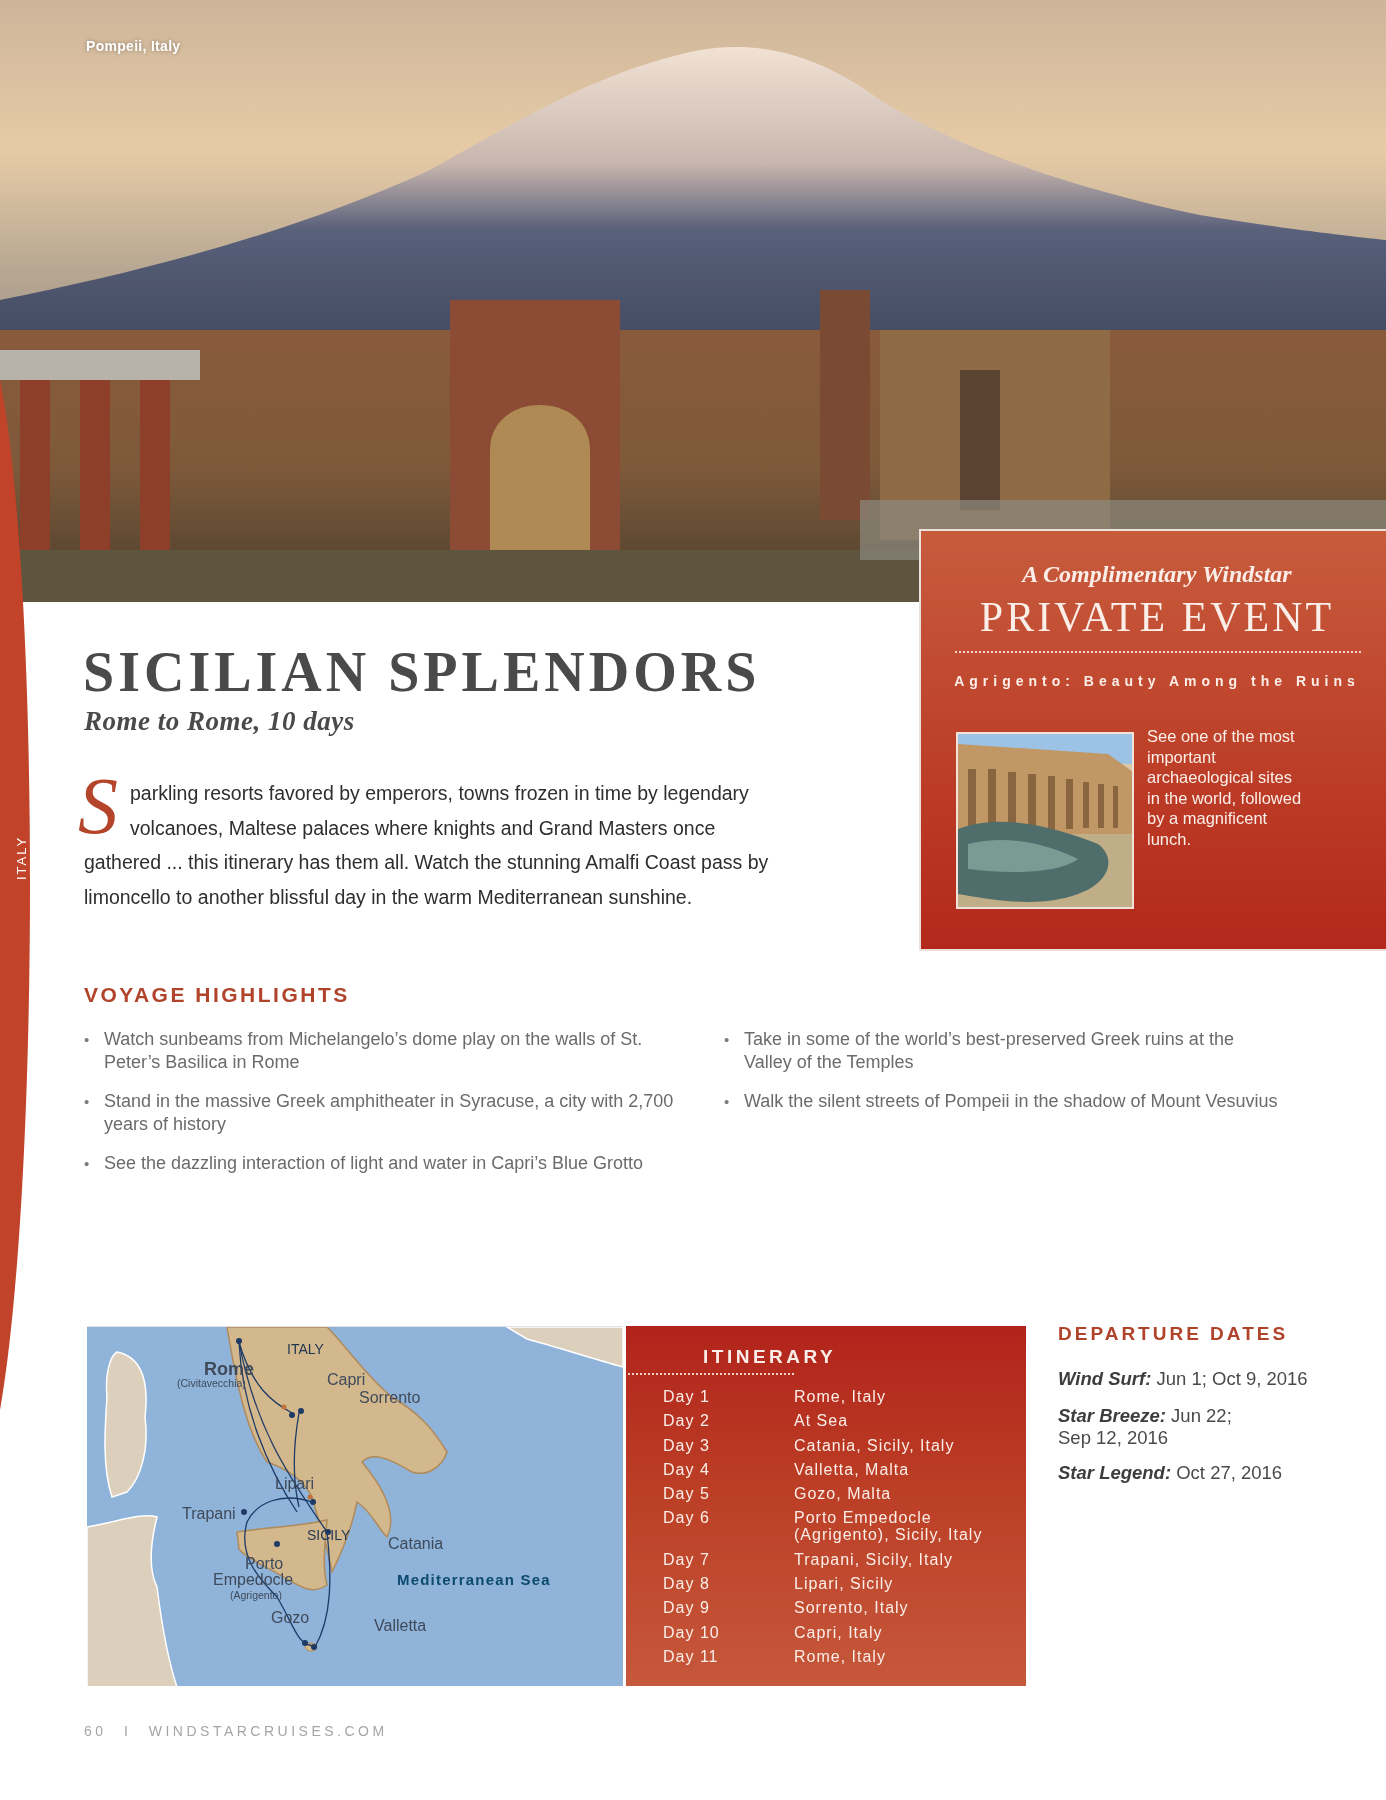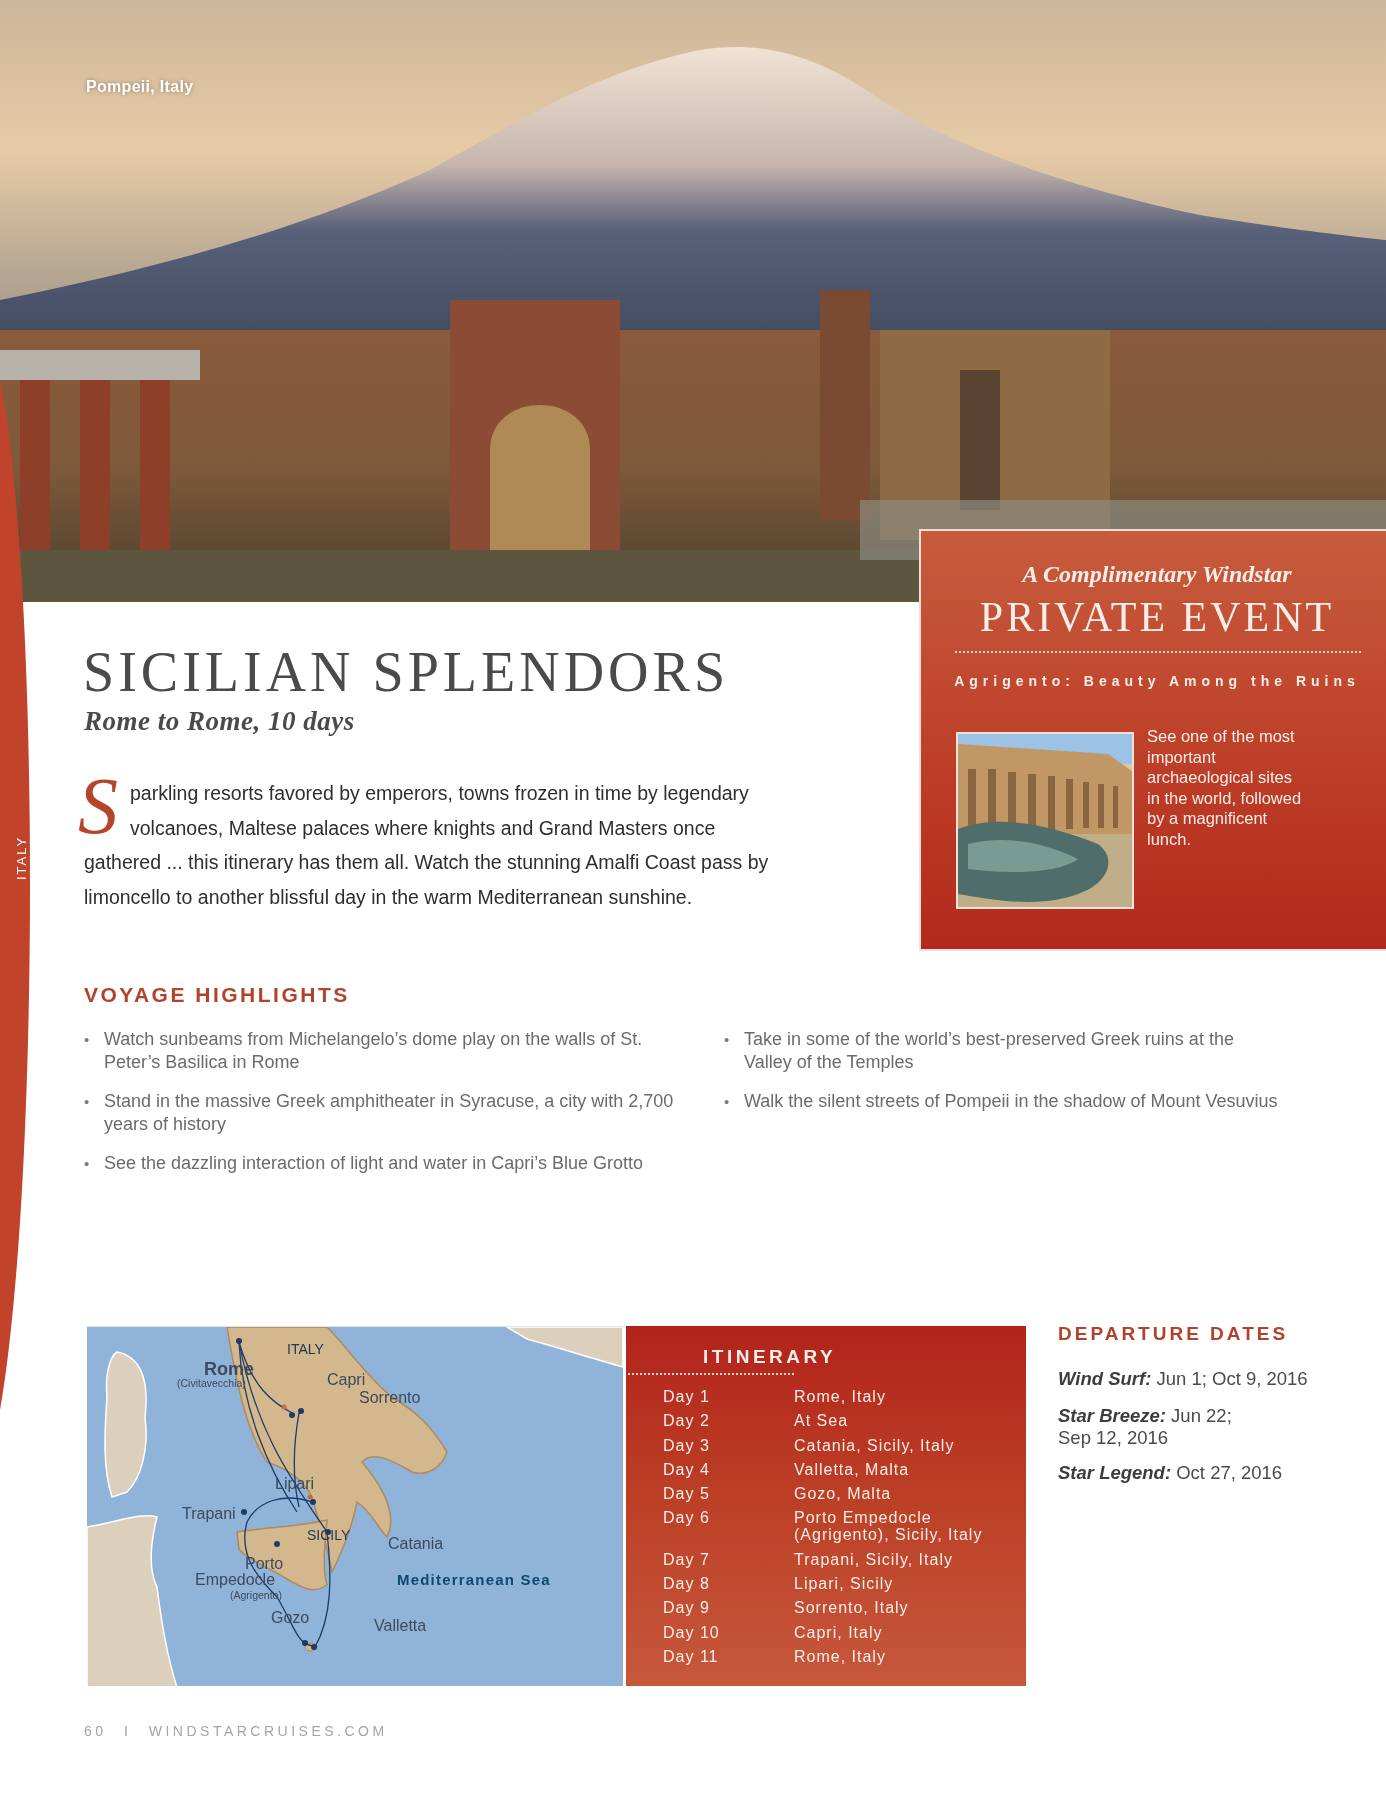--- a/index.html
+++ b/index.html
@@ -2,28 +2,28 @@
 <html><head>
 <meta charset="utf-8">
 <style>
   * { box-sizing: border-box; margin: 0; padding: 0; }
   html, body { width: 1386px; height: 1800px; background: #ffffff; overflow: hidden; }
   body { position: relative; font-family: "Liberation Sans", sans-serif; color: #3d3d3d; }
 
   
   .hero { position: absolute; left: 0; top: 0; width: 1386px; height: 602px; overflow: hidden; }
   .hero svg { display: block; }
-  .hero-caption { position: absolute; left: 86px; top: 38px; font-size: 16px; font-weight: bold; color: #ffffff; text-shadow: 0 0 4px rgba(0,0,0,0.35); letter-spacing: 0.3px; margin-top: 40px; }
+  .hero-caption { position: absolute; left: 86px; top: 38px; font-size: 14px; font-weight: bold; color: #ffffff; text-shadow: 0 0 4px rgba(0,0,0,0.35); letter-spacing: 0.3px; }
 
   
   .crescent { position: absolute; left: 0; top: 380px; width: 60px; height: 1030px; }
   .side-tab { position: absolute; left: 14px; top: 880px; transform: rotate(-90deg); transform-origin: left top; color: #ffffff; font-size: 13px; letter-spacing: 2px; }
 
   
-  .title { position: absolute; left: 83px; top: 640px; font-family: "Liberation Serif", serif; font-size: 56px; letter-spacing: 4px; color: #4a4a4a; font-weight: normal; }
+  .title { position: absolute; left: 83px; top: 640px; font-family: "Liberation Serif", serif; font-size: 56px; letter-spacing: 4px; color: #4a4a4a; font-weight: bold; }
   .subtitle { position: absolute; left: 84px; top: 706px; font-family: "Liberation Serif", serif; font-style: italic; font-weight: bold; font-size: 27px; color: #4a4a4a; letter-spacing: 0.5px; }
 
   .intro { position: absolute; left: 84px; top: 776px; width: 800px; font-size: 19.5px; line-height: 34.6px; color: #2e2e2e; }
   .intro .l1, .intro .l2 { padding-left: 46px; }
   .dropcap { position: absolute; left: -6px; top: -10px; font-family: "Liberation Serif", serif; font-style: italic; font-size: 80px; color: #b5452a; line-height: 80px; }
 
   
   .hl-head { position: absolute; left: 84px; top: 983px; font-size: 21px; font-weight: bold; letter-spacing: 2.5px; color: #b0432a; }
   .hl-col { position: absolute; top: 1028px; list-style: none; font-size: 18px; line-height: 23px; color: #6b6b6b; }
   .hl-col.left { left: 84px; width: 600px; }
@@ -208,21 +208,21 @@
   <span class="lbl caps" style="left:200px;top:14px;">ITALY</span>
   <span class="lbl bold" style="left:117px;top:32px;">Rome</span>
   <span class="lbl small" style="left:90px;top:50px;">(Civitavecchia)</span>
   <span class="lbl" style="left:240px;top:44px;">Capri</span>
   <span class="lbl" style="left:272px;top:62px;">Sorrento</span>
   <span class="lbl" style="left:188px;top:148px;">Lipari</span>
   <span class="lbl" style="left:95px;top:178px;">Trapani</span>
   <span class="lbl caps" style="left:220px;top:200px;">SICILY</span>
   <span class="lbl" style="left:301px;top:208px;">Catania</span>
   <span class="lbl" style="left:158px;top:228px;">Porto</span>
-  <span class="lbl" style="left:108px;top:244px;text-align:right;">Empedocle</span>
+  <span class="lbl" style="left:126px;top:244px;text-align:right;">Empedocle</span>
   <span class="lbl small" style="left:143px;top:262px;">(Agrigento)</span>
   <span class="lbl" style="left:184px;top:282px;">Gozo</span>
   <span class="lbl" style="left:287px;top:290px;">Valletta</span>
   <span class="lbl sea" style="left:310px;top:244px;">Mediterranean Sea</span>
 </div>
 
 <div class="itin">
   <div class="itin-head">ITINERARY</div>
   <div class="itin-dots"></div>
   <div class="itin-rows">

